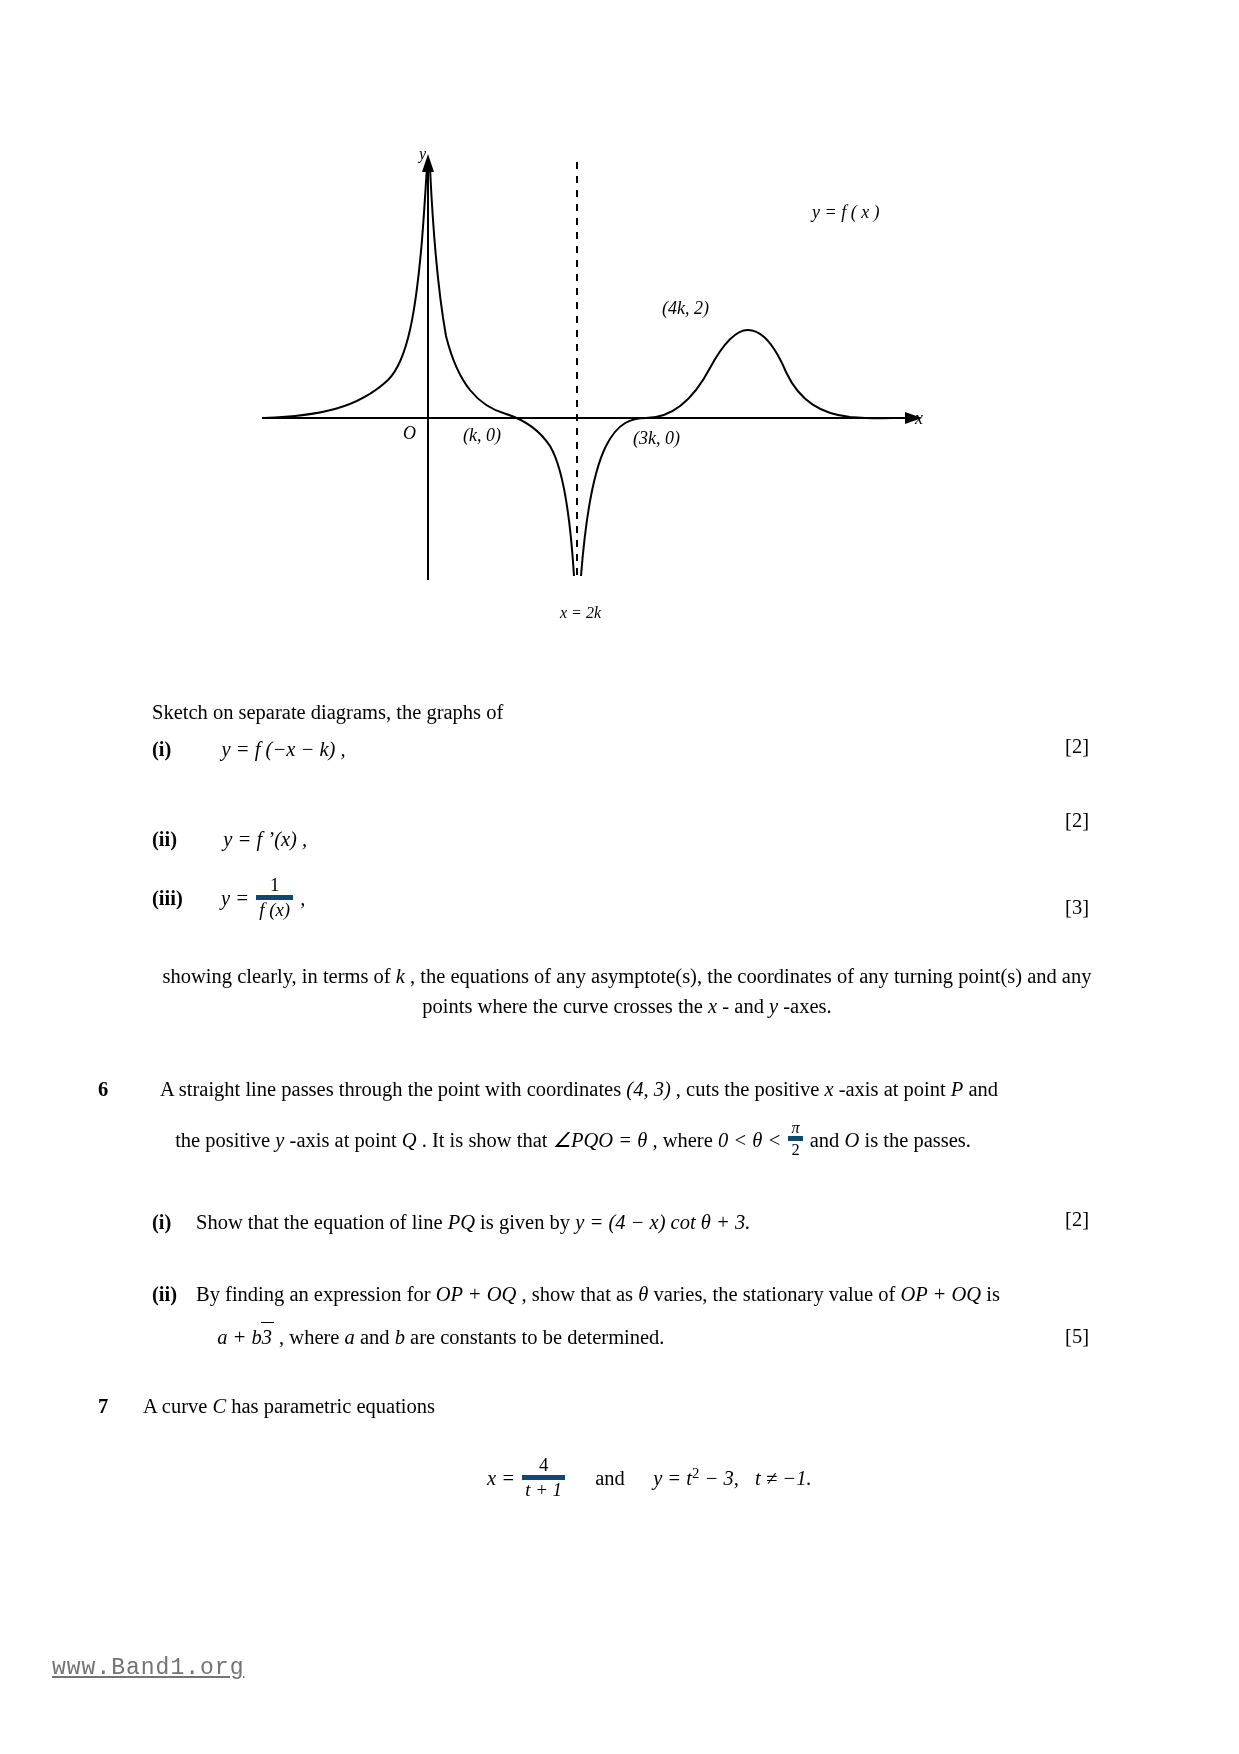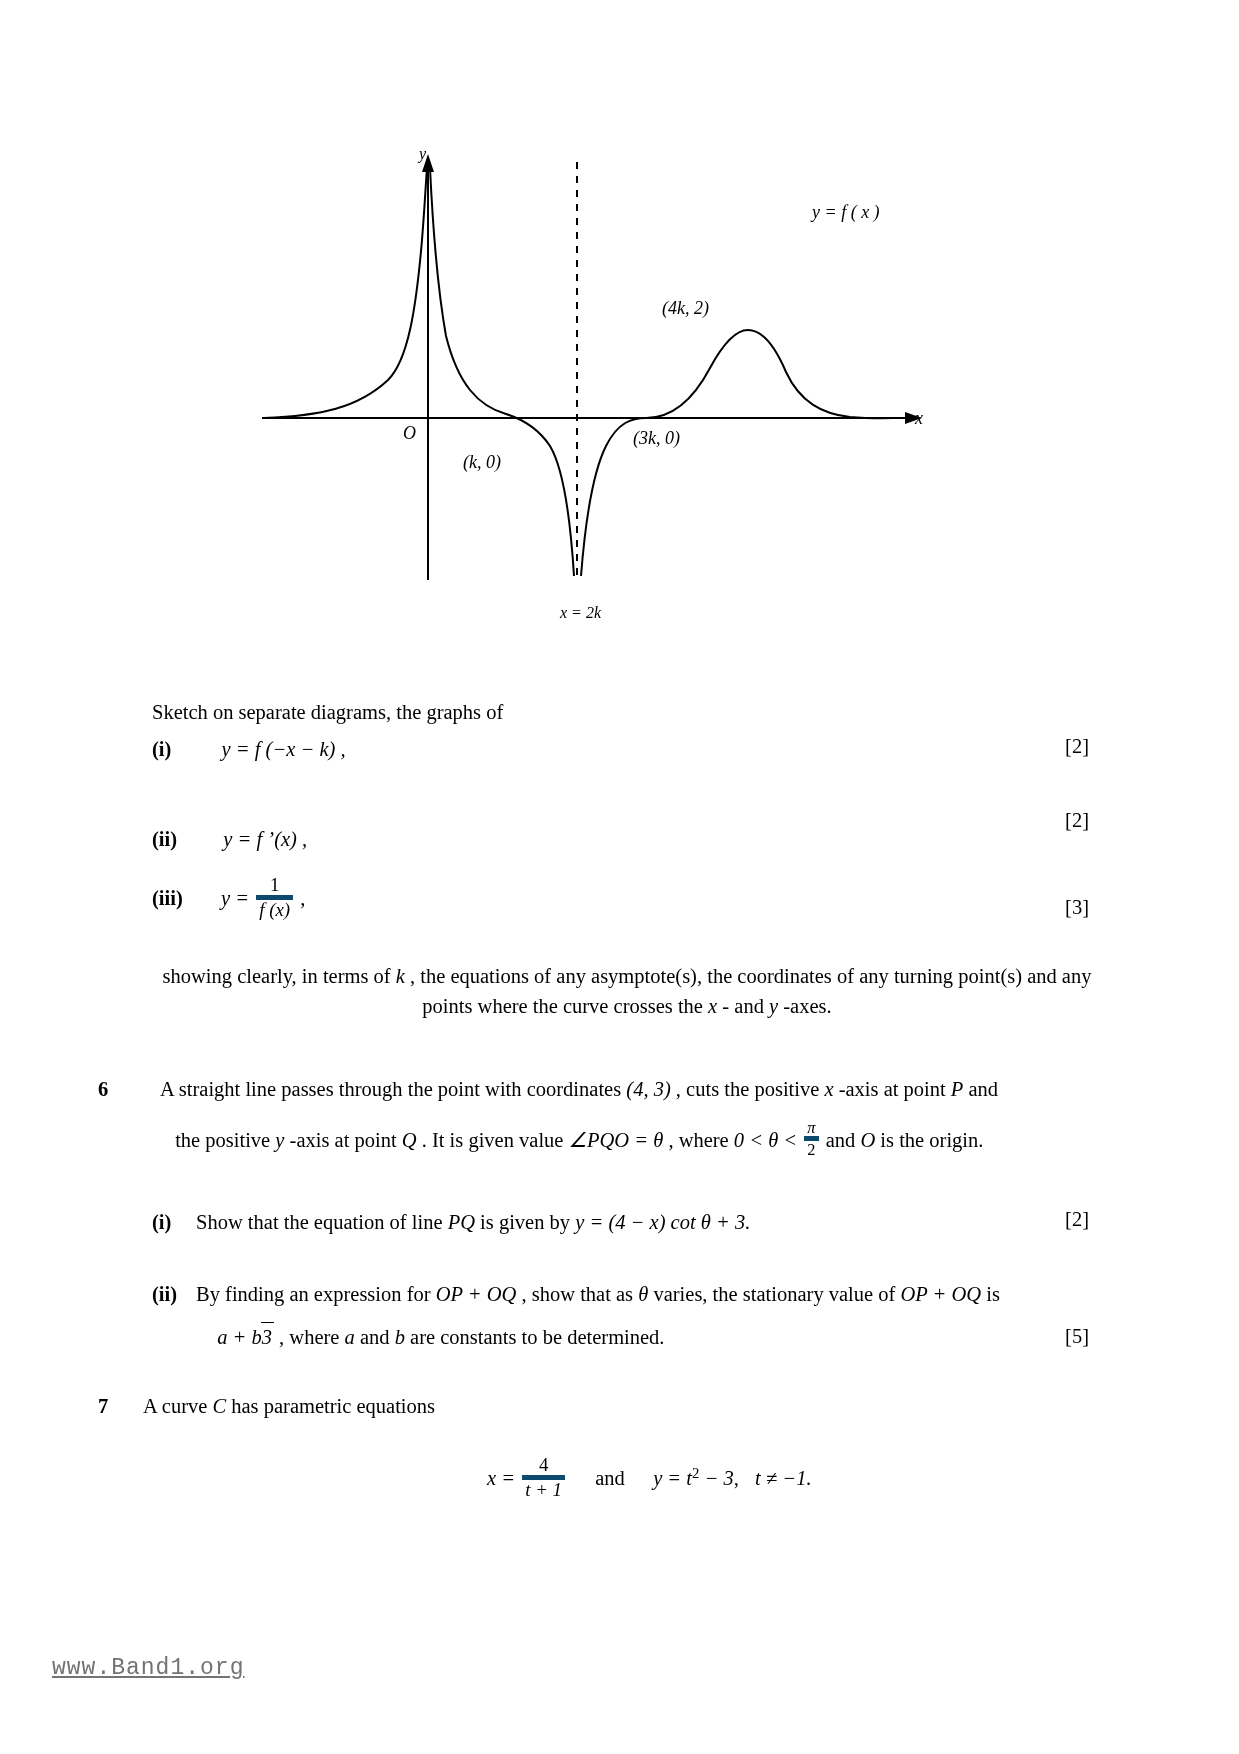--- a/index.html
+++ b/index.html
@@ -33,21 +33,21 @@
   .figure svg { display: block; }
   .fig-label {
     position: absolute;
     font-family: "Liberation Serif", serif;
     font-style: italic;
     font-size: 17px;
     white-space: nowrap;
   }
   .lbl-yfx   { left: 562px; top: 62px;  font-size: 18px; }
   .lbl-4k2   { left: 412px; top: 158px; font-size: 18px; }
-  .lbl-k0    { left: 213px; top: 285px; font-size: 18px; margin-top: 27px; }
+  .lbl-k0    { left: 213px; top: 285px; font-size: 18px; }
   .lbl-3k0   { left: 383px; top: 288px; font-size: 18px; }
   .lbl-O     { left: 153px; top: 283px; font-size: 18px; }
   .lbl-x     { left: 665px; top: 268px; font-size: 18px; }
   .lbl-y     { left: 169px; top: 5px;   font-size: 16px; }
   .lbl-x2k   { left: 310px; top: 464px; font-size: 16px; }
 
   
   .txt {
     position: absolute;
     font-family: "Liberation Serif", serif;
@@ -204,31 +204,31 @@
     <span class="ital">x</span>
     <span>-axis at point</span>
     <span class="ital">P</span>
     <span>and</span>
     <div style="height:14px"></div>
     <span style="display:inline-block;width:10px"></span>
     <span>the positive</span>
     <span class="ital">y</span>
     <span>-axis at point</span>
     <span class="ital">Q</span>
-    <span>. It is given value</span>
+    <span>. It is show that</span>
     <span class="ital">∠PQO = θ</span>
     <span>, where</span>
     <span class="ital">0 &lt; θ &lt;</span>
     <span class="frac small">
       <span class="num ital">π</span>
       <span class="den">2</span>
     </span>
     <span>and</span>
     <span class="ital">O</span>
-    <span>is the origin.</span>
+    <span>is the passes.</span>
   </div>
 
   <div class="txt bold" id="q6-i-label">(i)</div>
   <div class="txt" id="q6-i-text">
     <span>Show that the equation of line</span>
     <span class="ital">PQ</span>
     <span>is given by</span>
     <span class="ital">y = (4 − x) cot θ + 3.</span>
   </div>
   <div class="marks" id="marks-6i">[2]</div>

